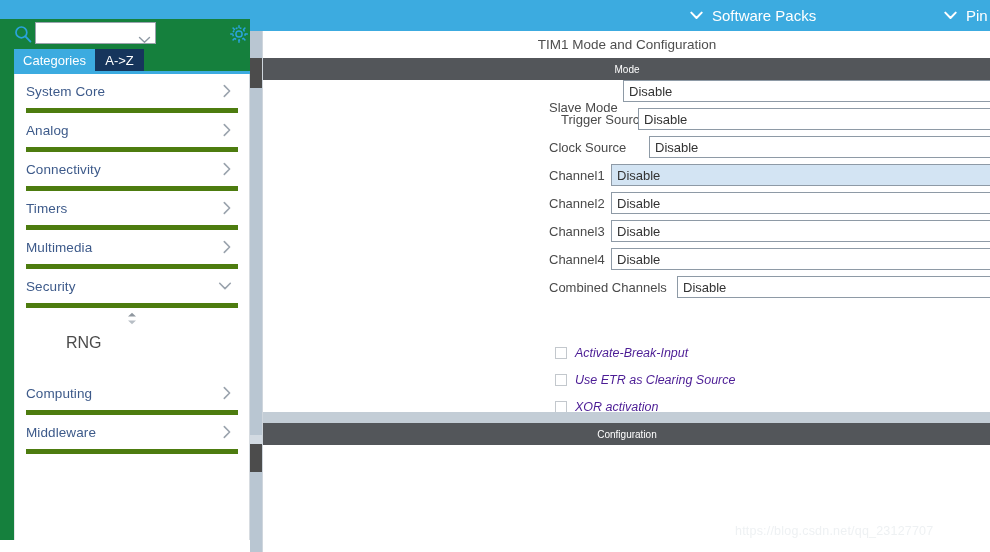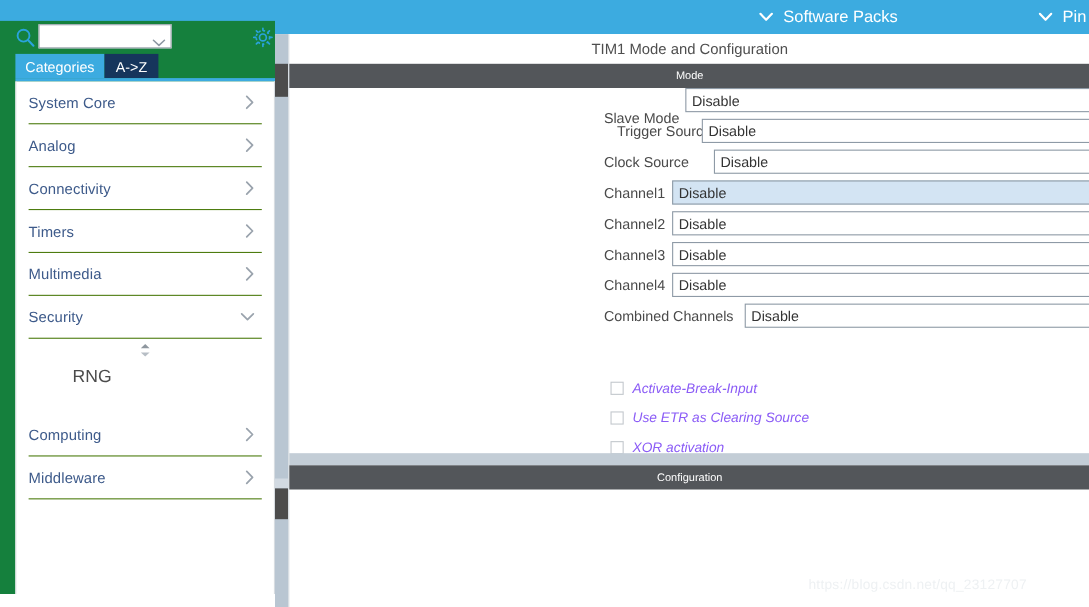--- a/index.html
+++ b/index.html
@@ -79,21 +79,21 @@
   .sidelist {
     position: absolute; left: 14px; top: 55px; width: 236px; height: 466px;
     background: #ffffff;
     border-left: 1px solid #e3e6e9;
     border-right: 1px solid #d7dce1;
     overflow: hidden;
   }
   .sideitem {
     position: relative; height: 39px; margin: 0 11px;
     display: flex; align-items: center;
-    border-bottom: 1px solid #4d7c0f;
+    border-bottom: 5px solid #4d7c0f;
     cursor: pointer;
   }
   .sideitem .label {
     font-size: 13.5px; color: #3d5a8a; letter-spacing: .1px;
   }
   .sideitem .arrow {
     position: absolute; right: 6px; top: 50%; transform: translateY(-50%);
     line-height: 0;
   }
   .subitem {
@@ -177,21 +177,21 @@
   .crow {
     position: absolute; left: 292px; height: 18px;
     display: flex; align-items: center; gap: 8px;
   }
   .cbox {
     width: 12px; height: 12px; background: #ffffff;
     border: 1px solid #9aa3ad; flex: 0 0 auto;
   }
   .cbox.disabled { border-color: #c3c8cd; }
   .clabel { font-size: 12.5px; color: #1c1c1c; white-space: nowrap; }
-  .clabel.disabled { color: #8b5cf6; font-style: italic; }
+  .clabel.disabled { color: #4c1d95; font-style: italic; }
 
   
   .watermark {
     position: absolute; left: 735px; top: 524px;
     font-size: 12.5px; color: #eef1f3; white-space: nowrap;
     letter-spacing: .2px; user-select: none;
   }
 </style>
 </head>
 <body>

